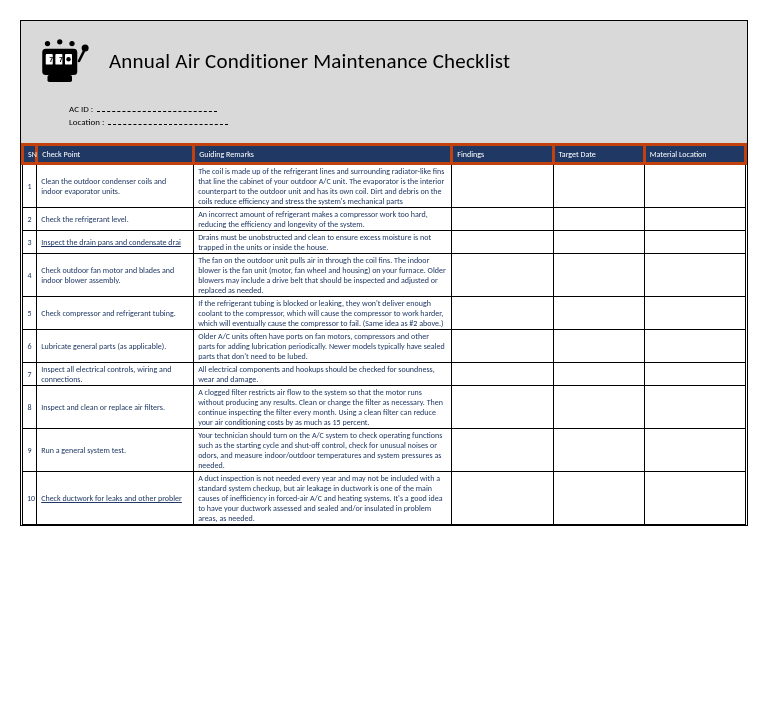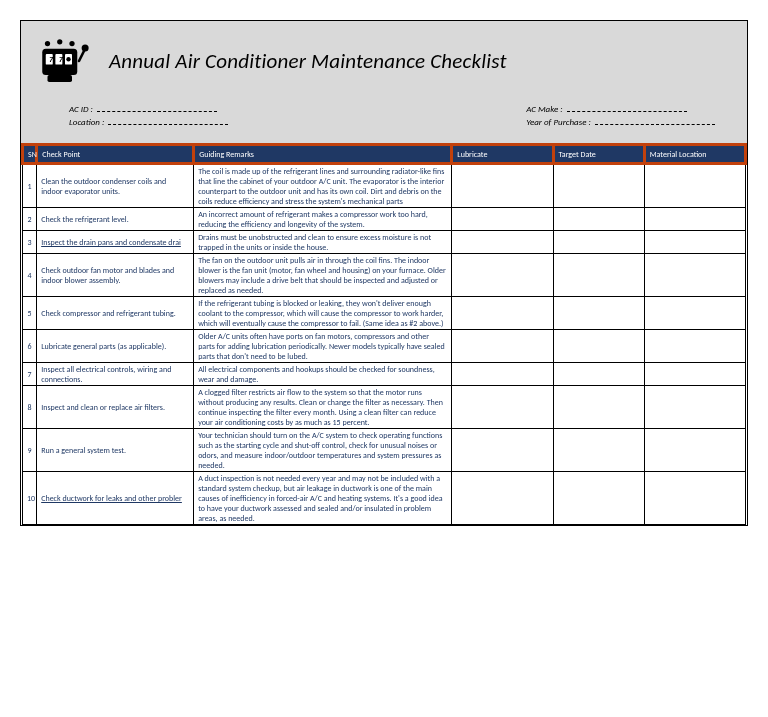--- a/index.html
+++ b/index.html
@@ -11,22 +11,21 @@
     overflow: hidden;
     position: relative;
   }
   .doc {
     margin: 20px;
     border: 1px solid #000;
     background: #fff;
   }
   .header {
     background: #d9d9d9;
-    padding: 12px 0 16px 16px;
-    font-style: italic;
+    padding: 12px 32px 16px 16px;
   }
   .header-main {
     display: flex;
     align-items: center;
     gap: 16px;
     margin-bottom: 14px;
   }
   .icon-wrap {
     width: 56px;
     height: 56px;
@@ -129,48 +128,38 @@
       <div class="meta-col">
         <div class="meta-field">
           <span>AC ID :</span>
           <span class="meta-line"></span>
         </div>
         <div class="meta-field">
           <span>Location :</span>
           <span class="meta-line"></span>
         </div>
       </div>
-      <div class="meta-col">
-        <div class="meta-field">
-          <span>AC Make :</span>
-          <span class="meta-line"></span>
-        </div>
-        <div class="meta-field">
-          <span>Year of Purchase :</span>
-          <span class="meta-line"></span>
-        </div>
-      </div>
     </div>
   </div>
 
   <table>
     <colgroup>
       <col class="col-sn">
         <col class="col-cp">
         <col class="col-gr">
       <col class="col-find">
         <col class="col-td">
         <col class="col-mc">
     </colgroup>
     <thead>
       <tr>
         <th>SN</th>
         <th>Check Point</th>
         <th>Guiding Remarks</th>
-        <th>Lubricate</th>
+        <th>Findings</th>
         <th>Target Date</th>
         <th>Material Location</th>
       </tr>
     </thead>
     <tbody id="tbody">
         <tr>
           <td class="sn">1</td>
           <td>Clean the outdoor condenser coils and indoor evaporator units.</td>
           <td>The coil is made up of the refrigerant lines and surrounding radiator-like fins that line the cabinet of your outdoor A/C unit. The evaporator is the interior counterpart to the outdoor unit and has its own coil. Dirt and debris on the coils reduce efficiency and stress the system's mechanical parts</td>
           <td></td>

